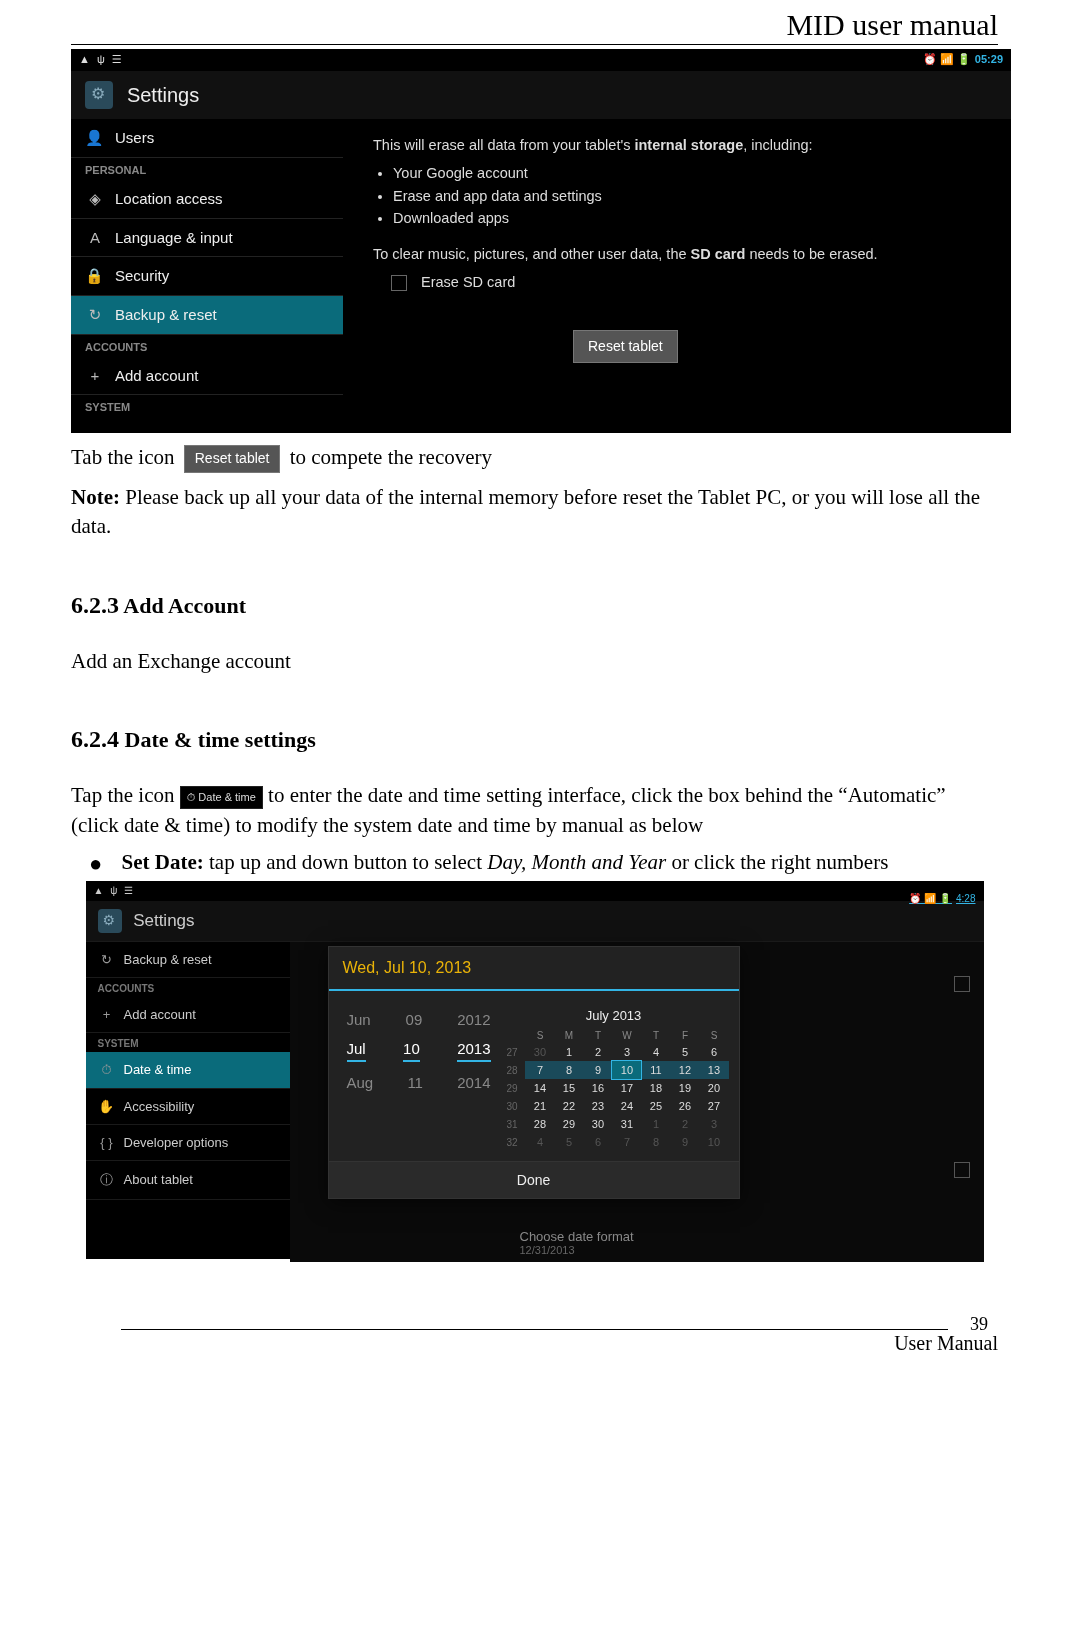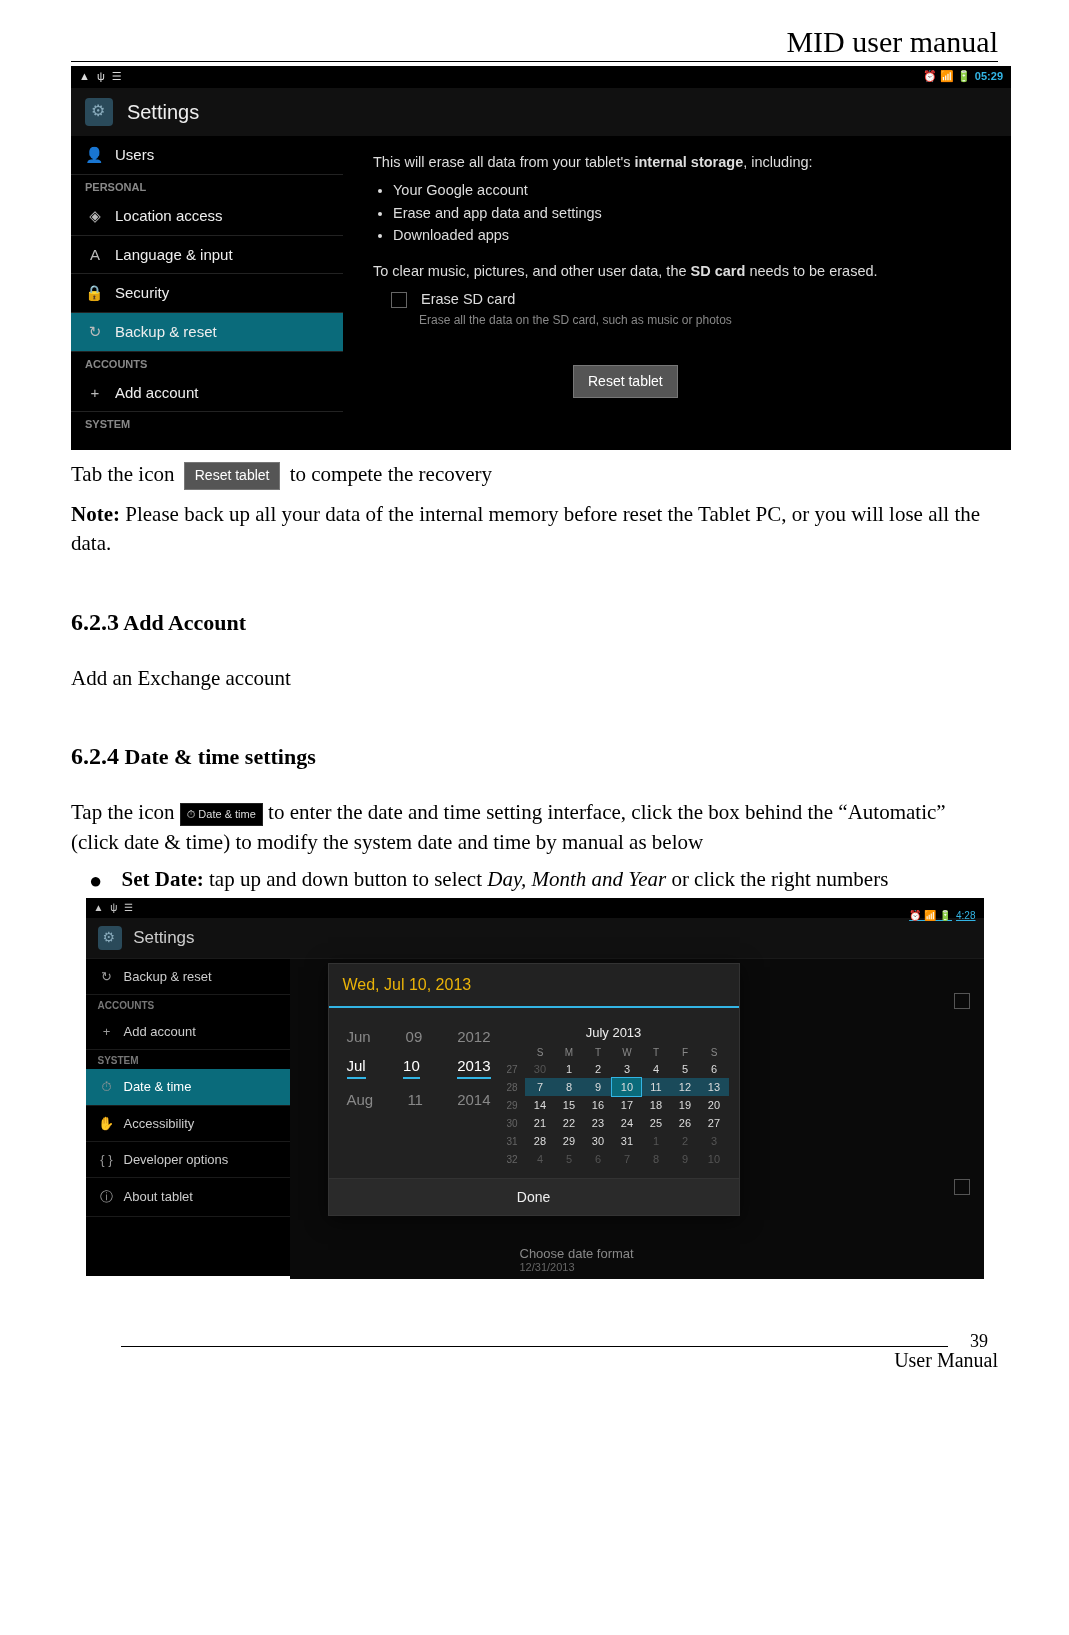--- a/index.html
+++ b/index.html
@@ -1,16 +1,16 @@
 <!DOCTYPE html>
 <html><head>
 <meta charset="utf-8">
 <style>
 body { margin:0; font-family:"Times New Roman",serif; font-size:21px; color:#000; background:#fff; }
-.page { width:967px; margin:17px auto; padding:0 20px 20px 20px; box-sizing:border-box; position:relative; }
+.page { width:967px; margin:0 auto; padding:0 20px 20px 20px; box-sizing:border-box; position:relative; }
 .header { font-size:30px; text-align:right; padding:8px 0 2px 0; }
 .header-rule { border:0; border-top:1.5px solid #000; margin:0 0 4px 0; }
 .screenshot { background:#000; width:940px; margin:0 auto; position:relative; font-family:Arial,Helvetica,sans-serif; }
 
 .ss1 { height:384px; color:#ccc; font-size:14px; }
 .ss1 .statusbar { height:22px; background:#000; position:relative; font-size:11px; }
 .ss1 .statusbar .left { position:absolute; left:8px; top:4px; color:#ddd; letter-spacing:2px; }
 .ss1 .statusbar .right { position:absolute; right:8px; top:4px; color:#33b5e5; font-weight:bold; }
 .ss1 .statusbar .right span.icons { color:#aaa; margin-right:4px; }
 .ss1 .title { padding:10px 0 10px 14px; background:#111; }
@@ -119,21 +119,20 @@
         <div><span>This will erase all data from your tablet's </span><b>internal storage</b><span>, including:</span></div>
         <ul>
           <li>Your Google account</li>
           <li>Erase and app data and settings</li>
           <li>Downloaded apps</li>
         </ul>
         <div><span>To clear music, pictures, and other user data, the </span><b>SD card</b><span> needs to be erased.</span></div>
         <div class="erase">
           <span class="chk"></span>
           <span class="et">Erase SD card</span>
-          <span class="sub">Erase all the data on the SD card, such as music or photos</span>
         </div>
         <div class="resetbtn">Reset tablet</div>
       </div>
     </div>
   </div>
 
   <div class="body-text">
     <span>Tab the icon </span>
     <span class="reset-chip">Reset tablet</span>
     <span> to compete the recovery</span>

